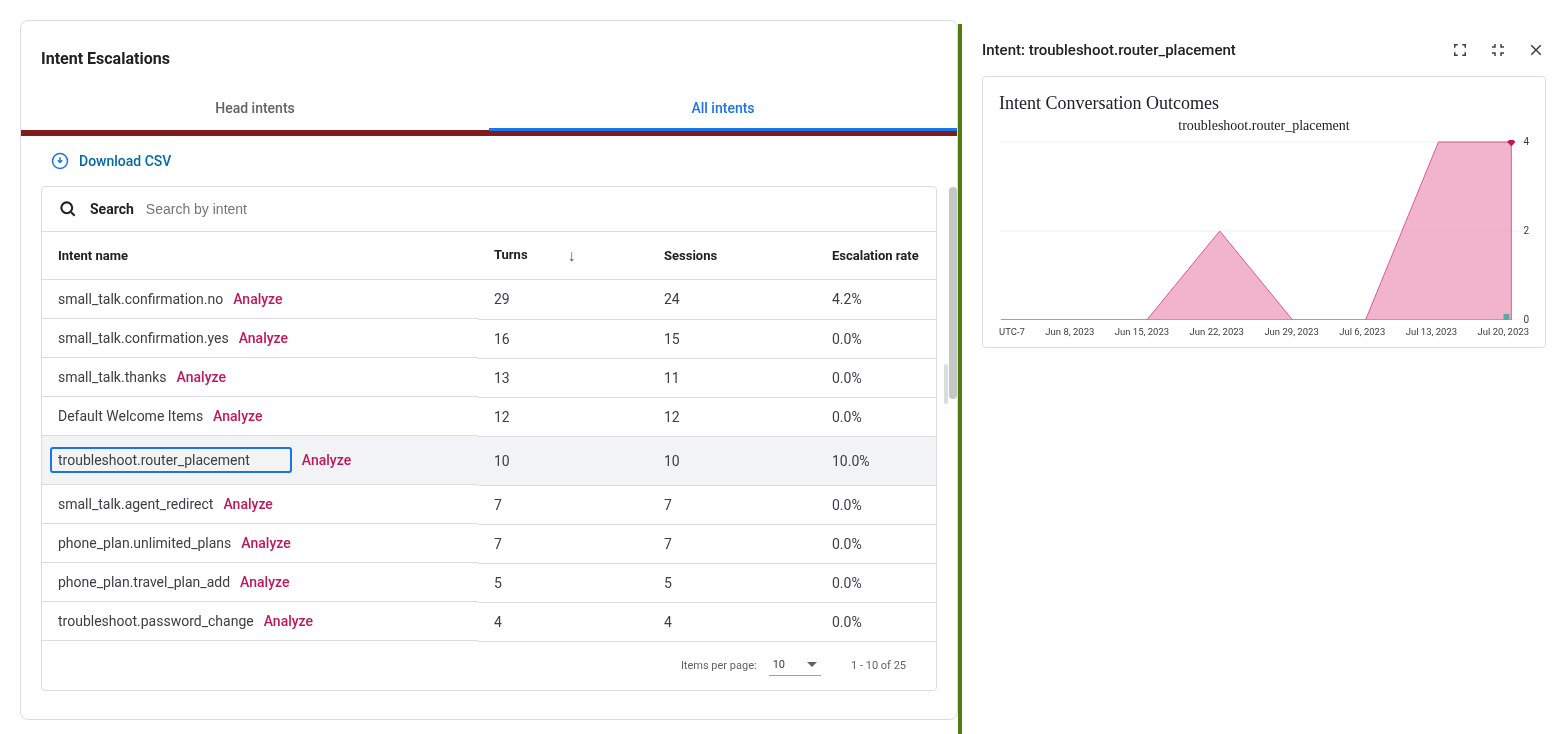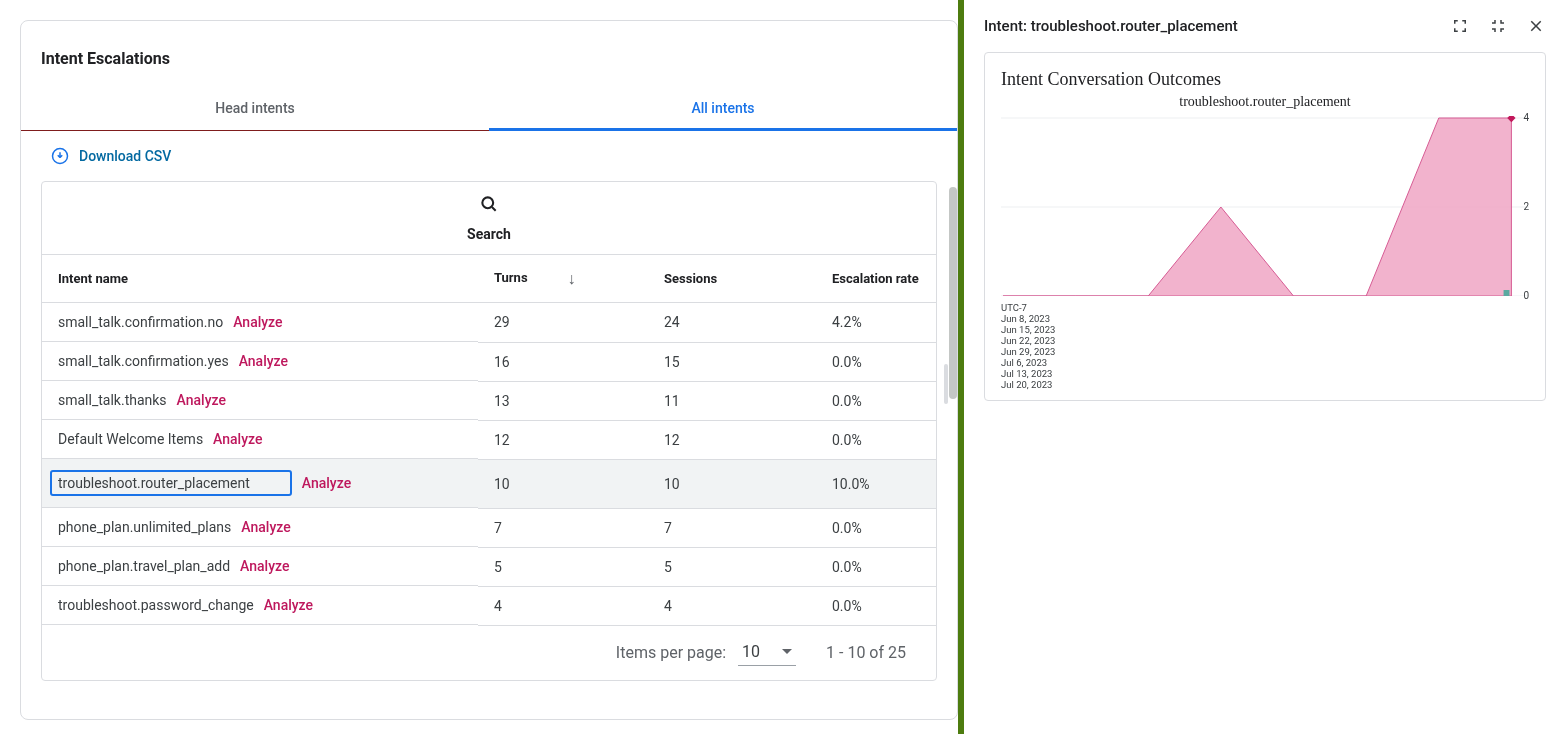--- a/index.html
+++ b/index.html
@@ -1,62 +1,62 @@
 <!DOCTYPE html>
 <html><head>
 <meta charset="utf-8">
 <style>
 * { box-sizing: border-box; margin: 0; padding: 0; }
 body { font-family: 'Google Sans', Roboto, Arial, sans-serif; font-size: 13px; color: #202124; background: #fff; }
 .layout { display: flex; width: 1566px; height: 734px; }
 .left { width: 958px; padding: 20px 0 0 20px; position: relative; }
-.right { flex: 1; border-left: 6px solid #4d7c0f; }
+.right { flex: 1; border-left: 4px solid #4d7c0f; margin-top: 24px; }
 .panel { border: 1px solid #dadce0; border-radius: 8px; padding: 20px 0 0 0; height: 700px; background: #fff; overflow: hidden; position: relative; }
 .panel-title { font-size: 16px; font-weight: 700; padding: 8px 20px 8px 20px; }
-.tabs { display: flex; border-bottom: 1px solid #7f1d1d; margin-top: 12px; }
+.tabs { display: flex; border-bottom: 6px solid #7f1d1d; margin-top: 12px; }
 .tab { flex: 1; text-align: center; padding: 12px 0; font-size: 14px; color: #5f6368; cursor: pointer; font-weight: 500; }
 .tab.active { color: #1a73e8; border-bottom: 3px solid #1a73e8; margin-bottom: -1px; }
 .download { display: flex; align-items: center; gap: 10px; padding: 16px 20px 10px 30px; color: #0369a1; font-size: 14px; font-weight: 500; cursor: pointer; }
 .download svg { width: 18px; height: 18px; }
 .table-wrap { margin: 6px 20px 0 20px; border: 1px solid #dadce0; border-radius: 4px; position: relative; }
-.search-row { display: flex; align-items: center; gap: 12px; padding: 12px 16px; border-bottom: 1px solid #dadce0; flex-direction: column; }
+.search-row { display: flex; align-items: center; gap: 12px; padding: 12px 16px; border-bottom: 1px solid #dadce0; }
 .search-row svg { width: 20px; height: 20px; }
 .search-label { font-weight: 700; font-size: 14px; }
 .search-input { border: none; outline: none; font-size: 14px; color: #5f6368; flex: 1; }
 table { width: 100%; border-collapse: collapse; }
 th { text-align: left; font-size: 13px; font-weight: 700; padding: 14px 16px; border-bottom: 1px solid #dadce0; position: relative; }
 th.turns { width: 170px; }
 th.sessions { width: 168px; }
 th.rate { width: 120px; }
 th.name { width: auto; }
 .sort-arrow { display: inline-block; margin-left: 40px; color: #5f6368; font-size: 16px; vertical-align: middle; }
 td { font-size: 14px; padding: 11px 16px; border-bottom: 1px solid #dadce0; color: #3c4043; }
 tr:last-child td { border-bottom: 1px solid #dadce0; }
 td.name-cell { display: flex; align-items: center; justify-content: flex-start; gap: 10px; }
 .intent-name { color: #3c4043; }
 .analyze { color: #be185d; font-weight: 500; cursor: pointer; padding-right: 50px; }
 tr.selected td { background: #f1f3f4; }
 tr.selected .intent-name { border: 2px solid #1a73e8; border-radius: 3px; padding: 3px 40px 3px 6px; margin-left: -8px; }
-.footer { display: flex; justify-content: flex-end; align-items: center; gap: 30px; padding: 14px 30px; font-size: 16px; color: #5f6368; }
+.footer { display: flex; justify-content: flex-end; align-items: center; gap: 30px; padding: 14px 30px; font-size: 11px; color: #5f6368; }
 .per-page { display: flex; align-items: center; gap: 12px; }
 .per-page-select { display: flex; align-items: center; gap: 22px; border-bottom: 1px solid #9aa0a6; padding: 2px 4px 4px 4px; color: #3c4043; cursor: pointer; }
 .per-page-select svg { width: 10px; height: 5px; }
 .scrollbar-stub { position: absolute; right: 0; top: 166px; width: 8px; height: 212px; background: #c4c7c5; border-radius: 4px; }
 .divider-stub { position: absolute; left: 944px; top: 364px; width: 4px; height: 40px; background: #dadce0; border-radius: 2px; }
 .detail-header { display: flex; align-items: center; justify-content: space-between; padding: 16px 20px; }
 .detail-title { font-size: 15px; font-weight: 500; }
 .detail-icons { display: flex; gap: 18px; }
 .detail-icons span { cursor: pointer; display: flex; align-items: center; justify-content: center; width: 20px; height: 20px; }
 .chart-card { margin: 0 20px 20px 20px; border: 1px solid #dadce0; border-radius: 4px; padding: 16px 16px 10px 16px; }
 .chart-title { font-family: Georgia, 'Times New Roman', serif; font-size: 18px; margin-bottom: 4px; }
 .chart-subtitle { font-family: Georgia, 'Times New Roman', serif; font-size: 14px; text-align: center; margin-bottom: 6px; }
 .chart-area { position: relative; height: 180px; margin-left: 0; }
 .plot-svg { width: 100%; height: 100%; }
 .y-tick { position: absolute; right: 0; font-size: 10px; color: #3c4043; }
-.x-labels { display: flex; justify-content: space-between; font-size: 9.5px; color: #3c4043; padding: 6px 0 0 0; flex-direction: column; }
+.x-labels { display: flex; justify-content: space-between; font-size: 9.5px; color: #3c4043; padding: 6px 0 0 0; }
 .x-labels span { white-space: nowrap; }
 .icon-btn svg { width: 18px; height: 18px; fill: #3c4043; }
 </style>
 </head>
 <body>
 
 <div class="layout">
   <div class="left">
     <div class="panel">
       <div class="panel-title">Intent Escalations</div>
@@ -74,20 +74,21 @@
         <span>Download CSV</span>
       </div>
 
       <div class="table-wrap">
         <div class="search-row">
           <svg viewBox="0 0 24 24" fill="none" stroke="#202124" stroke-width="2.5">
               <circle cx="10.5" cy="10.5" r="6.5"></circle>
               <path d="M20 20l-4.5-4.5"></path>
             </svg>
           <span class="search-label">Search</span>
+          <input class="search-input" placeholder="Search by intent" style="">
         </div>
 
         <table>
           <thead>
             <tr>
               <th class="name"><span>Intent name</span></th>
               <th class="turns"><span>Turns</span><span class="sort-arrow">↓</span></th>
               <th class="sessions">Sessions</th>
               <th class="rate">Escalation rate</th>
             </tr>
@@ -130,20 +131,29 @@
                 <td>0.0%</td>
               </tr>
               <tr class="selected">
                 <td class="name-cell">
                   <span class="intent-name">troubleshoot.router_placement</span>
                   <span class="analyze">Analyze</span>
                 </td>
                 <td>10</td>
                 <td>10</td>
                 <td>10.0%</td>
+              </tr>
+              <tr>
+                <td class="name-cell">
+                  <span class="intent-name">small_talk.agent_redirect</span>
+                  <span class="analyze">Analyze</span>
+                </td>
+                <td>7</td>
+                <td>7</td>
+                <td>0.0%</td>
               </tr>
               <tr>
                 <td class="name-cell">
                   <span class="intent-name">phone_plan.unlimited_plans</span>
                   <span class="analyze">Analyze</span>
                 </td>
                 <td>7</td>
                 <td>7</td>
                 <td>0.0%</td>
               </tr>

